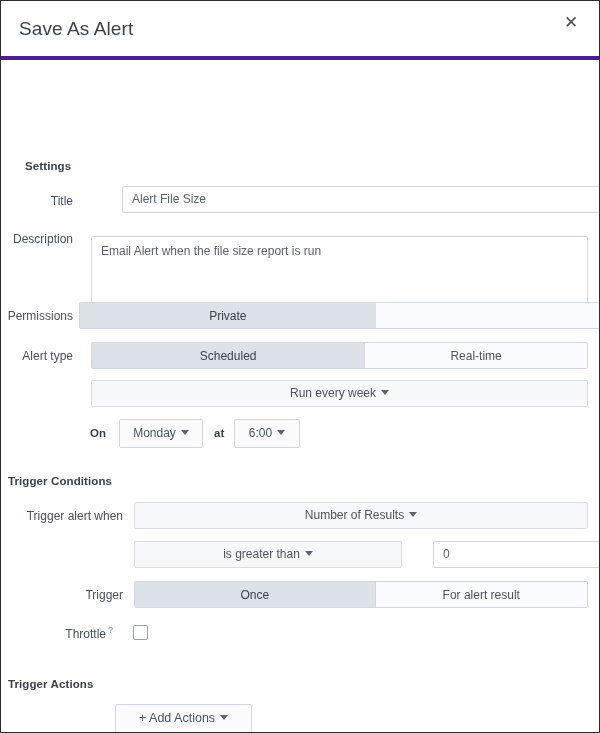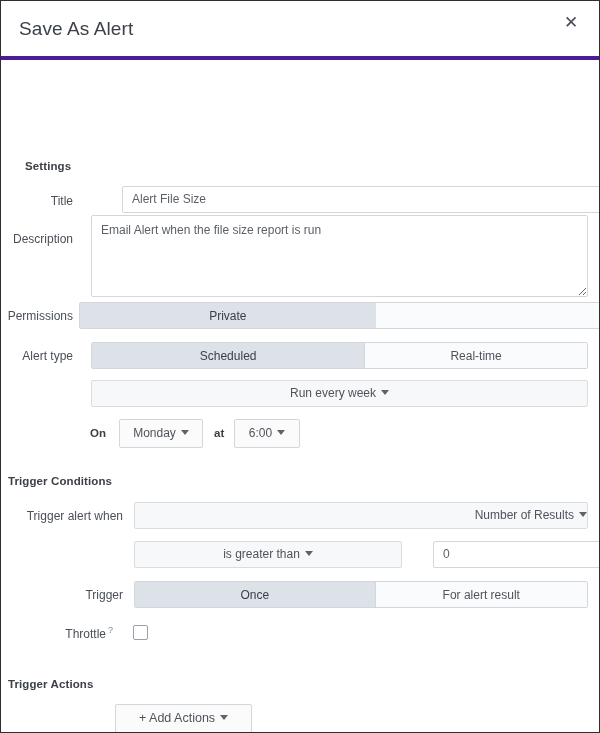--- a/index.html
+++ b/index.html
@@ -220,21 +220,21 @@
   </div>
 
   <div class="dialog-body">
 
     <div class="section-head sec-settings">Settings</div>
 
     <div class="row-label" style="left:0; width:72px; top:134px;">Title</div>
     <input class="field" style="left: 90px; top: 126px; width: 497px;" value="Alert File Size">
 
     <div class="row-label" style="left:0; width:72px; top:172px;">Description</div>
-    <textarea class="field" style="left: 90px; top: 155px; width: 497px; height: 82px;">Email Alert when the file size report is run</textarea>
+    <textarea class="field" style="left: 90px; top: 176px; width: 497px; height: 82px;">Email Alert when the file size report is run</textarea>
 
     <div class="row-label" style="left:0; width:72px; top:249px;">Permissions</div>
     <div class="segmented" style="left:78px; top:242px; width:591px;">
       <div class="seg active" style="width:50.2%;">Private</div>
     </div>
 
     <div class="row-label" style="left:0; width:72px; top:289px;">Alert type</div>
     <div class="segmented" style="left:90px; top:282px; width:497px;">
       <div class="seg active" style="width:55%;">Scheduled</div>
       <div class="seg" style="width:45%;">Real-time</div>
@@ -249,21 +249,21 @@
       <span>Monday</span><span class="caret"></span>
     </div>
     <div class="inline-label" style="left:213px; top:367px;">at</div>
     <div class="dd-btn" style="left:233px; top:359px; width:66px;">
       <span>6:00</span><span class="caret"></span>
     </div>
 
     <div class="section-head sec-trigger">Trigger Conditions</div>
 
     <div class="row-label" style="left:0; width:122px; top:449px;">Trigger alert when</div>
-    <div class="dropdown-bar" style="left:133px; top:442px; width:454px;text-align:right;">
+    <div class="dropdown-bar" style="left:133px; top:442px; width:454px;">
       <span>Number of Results</span><span class="caret"></span>
     </div>
 
     <div class="dropdown-bar" style="left:133px; top:481px; width:268px;">
       <span>is greater than</span><span class="caret"></span>
     </div>
     <input class="field" style="left: 401px; top: 481px; width: 186px;" value="0">
 
     <div class="row-label" style="left:0; width:122px; top:528px;">Trigger</div>
     <div class="segmented" style="left:133px; top:521px; width:454px;">

